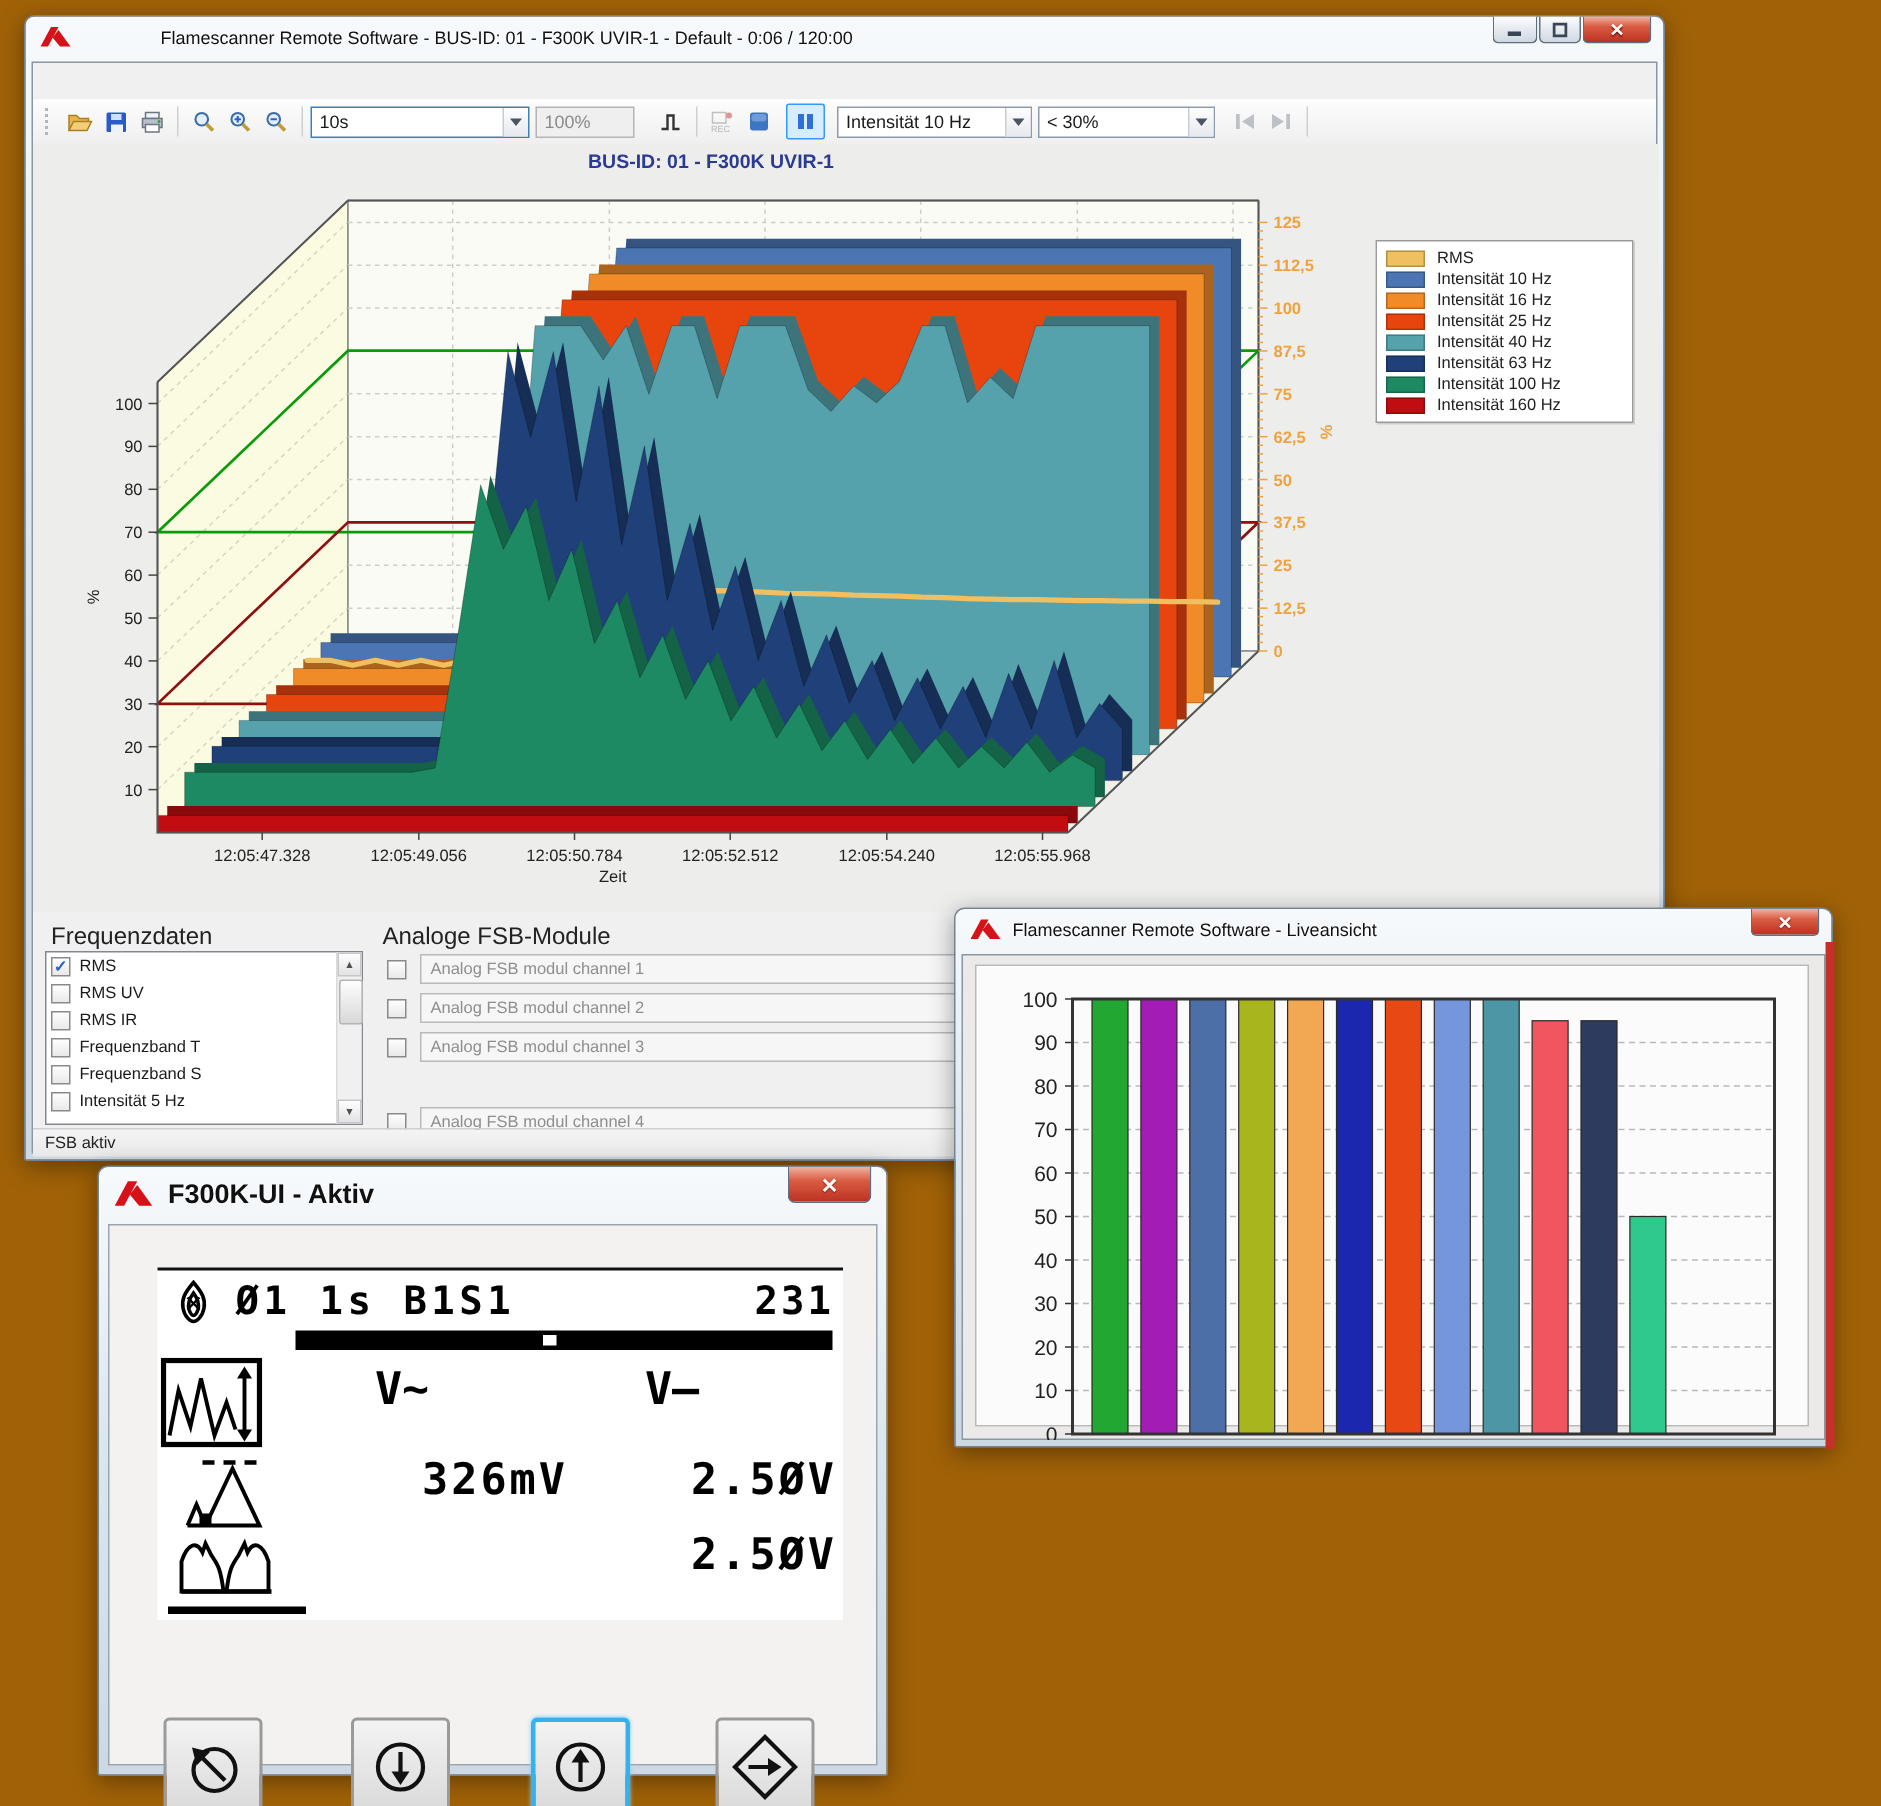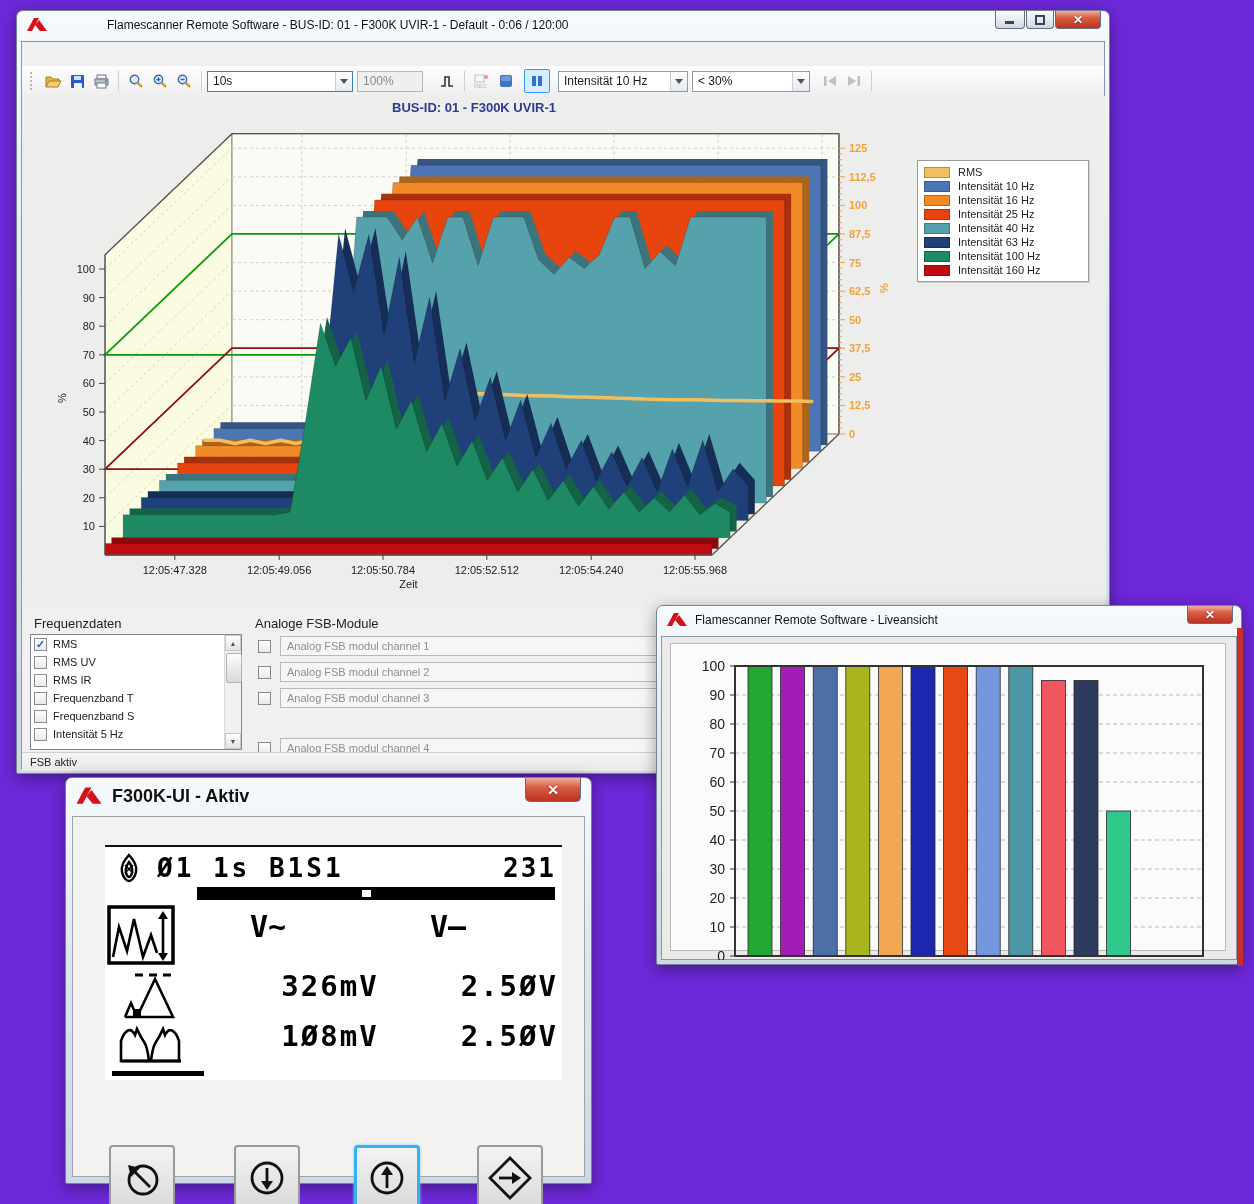--- a/index.html
+++ b/index.html
@@ -1,16 +1,16 @@
 <!DOCTYPE html>
 <html><head>
 <meta charset="utf-8">
 <style>
   html,body{margin:0;padding:0;background:#fff;}
-  .page{position:relative;width:1254px;height:1204px;background:#6d28d9;overflow:hidden;
+  .page{position:relative;width:1254px;height:1204px;background:#a16207;overflow:hidden;
         font-family:"Liberation Sans",sans-serif;font-size:12px;color:#1a1a1a;}
 
   
   .win{position:absolute;border:1px solid #75828f;border-radius:7px 7px 2px 2px;
        background:linear-gradient(180deg,#f7fafc,#dce6ef 45%,#ccd8e4);
        box-shadow:0 4px 16px rgba(0,0,0,.38);}
   .titlebar{position:absolute;left:0;top:0;right:0;height:28px;display:flex;align-items:center;
             padding-left:8px;box-sizing:border-box;}
   .titlebar .ttl{font-size:12px;color:#111;text-shadow:0 0 3px #fff;white-space:nowrap;}
   .logo{width:24px;height:18px;display:inline-block;}
@@ -46,42 +46,42 @@
           display:flex;align-items:center;padding:0 5px;box-sizing:border-box;}
   .toggle-on{border:1px solid #3399ff;background:#d6ecff;border-radius:2px;}
 
   .chartarea{position:absolute;left:0;top:54px;width:1084px;height:512px;background:#ededec;}
   .legendbox{position:absolute;left:895px;top:64px;width:158px;background:#fff;
              border:1px solid #9b9b9b;box-shadow:1px 1px 0 #cfcfcf;padding:4px 6px;}
   .lg-row{display:flex;align-items:center;height:14px;}
   .lg-sw{width:24px;height:9px;margin-right:8px;border:1px solid rgba(0,0,0,.25);}
   .lg-lb{font-size:11px;color:#222;}
 
-  .group-label{position:absolute;font-size:13px;color:#222;}
+  .group-label{position:absolute;font-size:16px;color:#222;}
   .listbox{position:absolute;left:8px;top:592px;width:212px;height:116px;background:#fff;
            border:1px solid #828790;box-sizing:border-box;}
   .li-row{display:flex;align-items:center;height:18px;padding-left:3px;}
   .cbx{width:13px;height:13px;background:#fdfdfd;border:1px solid #8a8a8a;box-sizing:border-box;
        display:inline-flex;align-items:center;justify-content:center;font-size:11px;color:#2a5fd0;
        font-weight:bold;background:linear-gradient(#fefefe,#e9e9e9);}
   .li-row .lb{margin-left:6px;font-size:11px;}
   .vscroll{position:absolute;right:0;top:0;width:16px;height:100%;background:#f0f0f0;
            border-left:1px solid #dadada;display:flex;flex-direction:column;justify-content:space-between;}
   .sbtn{height:16px;display:flex;align-items:center;justify-content:center;font-size:7px;color:#505050;
         background:linear-gradient(#fdfdfd,#e3e3e3);border:1px solid #c7c7c7;box-sizing:border-box;}
   .sthumb{position:absolute;left:1px;top:18px;width:14px;height:28px;background:linear-gradient(#fdfdfd,#d8d8d8);
         border:1px solid #b3b3b3;border-radius:2px;}
   .fsb-row{position:absolute;display:flex;align-items:center;}
   .fsb-field{width:382px;height:20px;margin-left:9px;background:#f6f6f6;border:1px solid #b9b9b9;
         color:#8e8e8e;font-size:11px;display:flex;align-items:center;padding:0 6px;box-sizing:border-box;}
   .statusbar{position:absolute;left:0;right:0;top:710px;height:18px;background:linear-gradient(#f4f4f4,#e9e9e9);
         border-top:1px solid #cfcfcf;display:flex;align-items:center;padding-left:8px;font-size:11px;color:#222;}
 
   
-  #live-window{left:656px;top:605px;width:584px;height:358px;z-index:3;}
+  #live-window{left:636px;top:605px;width:584px;height:358px;z-index:3;}
   #live-window .client{background:#eceae8;}
   .live-panel{position:absolute;left:8px;top:6px;right:10px;bottom:8px;background:#fbfbfb;
         border:1px solid #b9b9b9;box-shadow:inset 1px 1px 0 #fff;}
   .red-edge{position:absolute;top:22px;right:-2px;width:6px;bottom:-2px;background:#c63028;z-index:6;border-radius:0 0 2px 0;}
 
   
   #f300k-window{left:65px;top:777px;width:525px;height:405px;z-index:4;}
   #f300k-window .titlebar{height:36px;}
   #f300k-window .ttl{font-size:18px;}
   #f300k-window .client{top:38px;left:6px;right:6px;bottom:6px;background:#f3f2f1;border:1px solid #9aa4ad;}
@@ -608,21 +608,20 @@
           <span class="lcd-dc lcdtxt">2.5ØV</span>
         </div>
         <div class="lcd-row" style="top:172px">
           <span style="position:absolute;left:14px;top:0">
             <svg width="64" height="46" viewBox="0 0 64 46">
                 <path d="M2 42 V22 C6 10 12 8 16 16 L18 10 L22 18 C26 24 28 26 30 42 Z" fill="none" stroke="#000" stroke-width="2.6"></path>
                 <path d="M32 42 C34 26 36 24 40 18 L44 10 L46 16 C50 8 56 10 60 22 V42 Z" fill="none" stroke="#000" stroke-width="2.6"></path>
                 <line x1="2" y1="42" x2="62" y2="42" stroke="#000" stroke-width="3"></line>
               </svg>
           </span>
-          <span class="lcd-ac lcdtxt">1Ø8mV</span>
           <span class="lcd-dc lcdtxt">2.5ØV</span>
         </div>
         <div class="lcd-underline"></div>
       </div>
 
       <div class="kbtn" style="left:36px">
         <svg width="44" height="44" viewBox="0 0 44 44">
             <circle cx="23" cy="24" r="14" fill="none" stroke="#111" stroke-width="2.8"></circle>
             <line x1="30" y1="31" x2="12" y2="13" stroke="#111" stroke-width="2.8"></line>
             <polygon points="8,9 20,12 11,21" fill="#111"></polygon>

